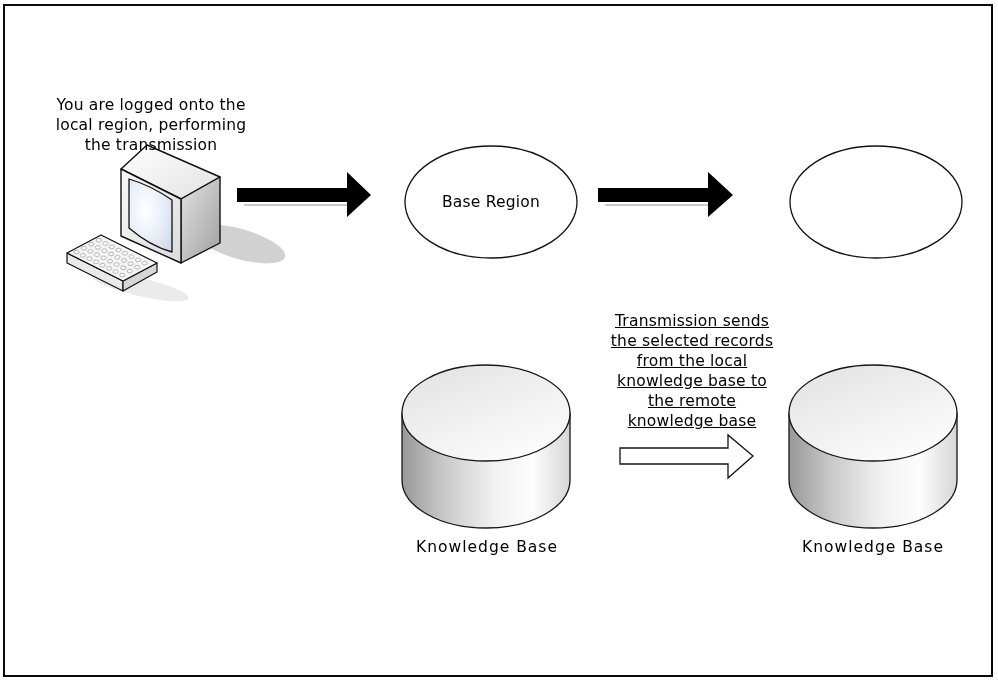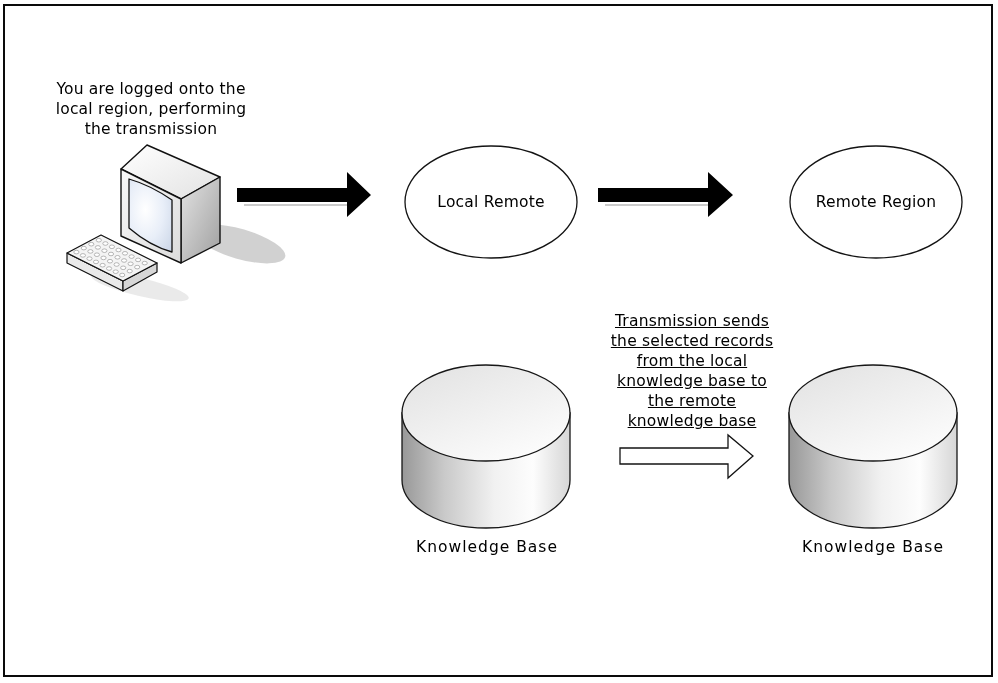--- a/index.html
+++ b/index.html
@@ -121,27 +121,26 @@
       <ellipse cx="486" cy="413" rx="84" ry="48" fill="url(#cylTop)" stroke="#161616" stroke-width="1.3"></ellipse>
     </g>
     <g>
       <path d="M789,413 L789,480 A84,48 0 0 0 957,480 L957,413 Z" fill="url(#cylSide)" stroke="#161616" stroke-width="1.3"></path>
       <ellipse cx="873" cy="413" rx="84" ry="48" fill="url(#cylTop)" stroke="#161616" stroke-width="1.3"></ellipse>
     </g>
 
     <polygon points="620,448 728,448 728,435 753,456 728,478 728,464 620,464" fill="#fff" stroke="#131313" stroke-width="1.3" stroke-linejoin="miter"></polygon>
   </svg>
 
-  <div class="note" style="left:31px;top:79px;width:240px;">You are logged onto the
+  <div class="note" style="left:31px;top:95px;width:240px;">You are logged onto the
 local region, performing
 the transmission</div>
 
-  <div class="node-label" style="left:401px;top:192px;width:180px;">Local Remote</div>
+  <div class="node-label" style="left:401px;top:192px;width:180px;">Base Region</div>
 
-  <div class="node-label" style="left:786px;top:192px;width:180px;">Remote Region</div>
 
   <div class="note" style="left:586px;top:311px;width:212px;text-decoration:underline;">Transmission sends
 the selected records
 from the local
 knowledge base to
 the remote
 knowledge base</div>
 
   <div class="cyl-label" style="left:387px;top:537px;width:200px;">Knowledge Base</div>
 

